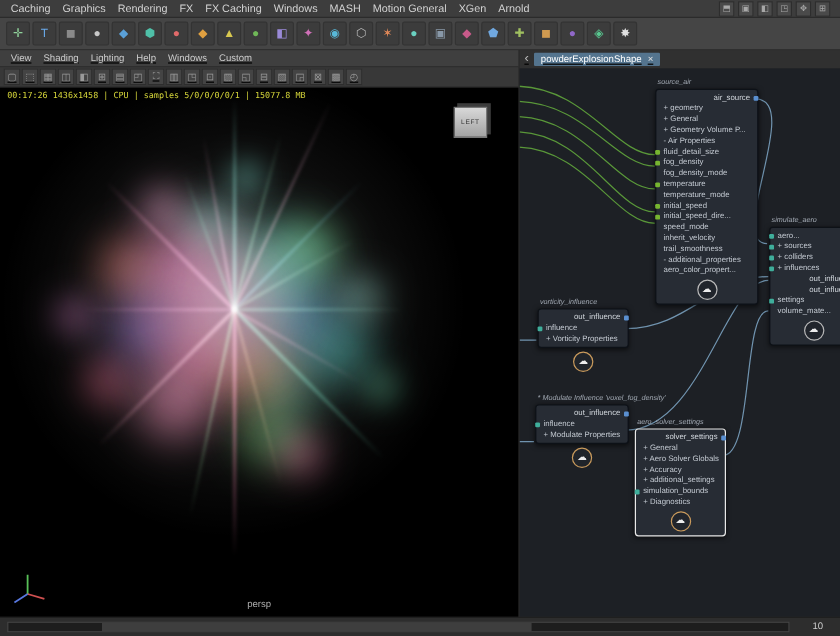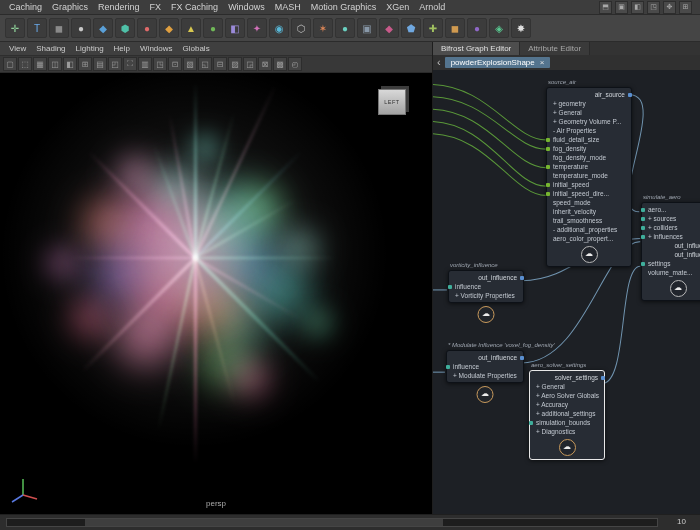--- a/index.html
+++ b/index.html
@@ -14,21 +14,21 @@
   .mb-icon{width:11px;height:11px;background:#4a4a4a;border:1px solid #2d2d2d;color:#a8a8a8;
            font-size:7px;display:flex;align-items:center;justify-content:center;}
 
   
   .shelf{position:absolute;top:15px;left:0;right:0;height:26px;background:#454545;
          border-bottom:1px solid #2b2b2b;display:flex;align-items:center;gap:2px;padding:0 5px;overflow:hidden;}
   .shelf-icon{width:18px;height:18px;background:#3c3c3c;border-radius:2px;border:1px solid #333;
               display:flex;align-items:center;justify-content:center;font-size:10px;flex:0 0 auto;}
 
   
-  .main{position:absolute;top:42px;bottom:15px;left:0;right:0;display:flex;}
+  .main{position:absolute;top:42px;bottom:15px;left:0;right:0;display:flex;text-decoration:underline;}
 
   
   .vp-pane{width:432px;display:flex;flex-direction:column;border-right:1px solid #1e1e1e;}
   .panel-menubar{height:13px;background:#3f3f3f;display:flex;align-items:center;padding-left:4px;}
   .pmenu-item{font-size:8px;color:#cccccc;padding:0 5px;}
   .vp-toolbar{height:16px;background:#383838;border-top:1px solid #2e2e2e;border-bottom:1px solid #2a2a2a;
               display:flex;align-items:center;gap:1px;padding:0 3px;overflow:hidden;}
   .vp-icon{width:12px;height:12px;background:#444;border:1px solid #2d2d2d;color:#9a9a9a;
            font-size:8px;display:flex;align-items:center;justify-content:center;flex:0 0 auto;}
   .viewport{flex:1;background:#000;position:relative;overflow:hidden;}
@@ -92,21 +92,21 @@
 
   <div class="menubar">
     <div style="display:flex">
         <span class="menu-item">Caching</span>
         <span class="menu-item">Graphics</span>
         <span class="menu-item">Rendering</span>
         <span class="menu-item">FX</span>
         <span class="menu-item">FX Caching</span>
         <span class="menu-item">Windows</span>
         <span class="menu-item">MASH</span>
-        <span class="menu-item">Motion Graphics</span>
+        <span class="menu-item">Motion General</span>
         <span class="menu-item">XGen</span>
         <span class="menu-item">Arnold</span>
       </div>
     <div class="mb-right">
         <span class="mb-icon">⬒</span>
         <span class="mb-icon">▣</span>
         <span class="mb-icon">◧</span>
         <span class="mb-icon">◳</span>
         <span class="mb-icon">✥</span>
         <span class="mb-icon">⊞</span>
@@ -142,21 +142,21 @@
 
   <div class="main">
 
     <div class="vp-pane">
       <div class="panel-menubar">
           <span class="pmenu-item">View</span>
           <span class="pmenu-item">Shading</span>
           <span class="pmenu-item">Lighting</span>
           <span class="pmenu-item">Help</span>
           <span class="pmenu-item">Windows</span>
-          <span class="pmenu-item">Globals</span>
+          <span class="pmenu-item">Custom</span>
         </div>
       <div class="vp-toolbar">
           <span class="vp-icon">▢</span>
           <span class="vp-icon">⬚</span>
           <span class="vp-icon">▦</span>
           <span class="vp-icon">◫</span>
           <span class="vp-icon">◧</span>
           <span class="vp-icon">⊞</span>
           <span class="vp-icon">▤</span>
           <span class="vp-icon">◰</span>
@@ -209,35 +209,32 @@
             <div class="spike" style="left: 194px; top: 185px; width: 2px; height: 150px; opacity: 0.6; transform-origin: 50% 0px; transform: rotate(-15deg); background: linear-gradient(rgb(216, 154, 112) 0%, transparent 100%);"></div>
             <div class="spike" style="left: 193.75px; top: 185px; width: 2.5px; height: 175px; opacity: 0.8; transform-origin: 50% 0px; transform: rotate(315deg); background: linear-gradient(rgb(95, 201, 168) 0%, transparent 100%);"></div>
             <div class="spike" style="left: 194px; top: 185px; width: 2px; height: 140px; opacity: 0.7; transform-origin: 50% 0px; transform: rotate(270deg); background: linear-gradient(rgb(127, 208, 176) 0%, transparent 100%);"></div>
             <div class="spike" style="left: 194px; top: 185px; width: 2px; height: 150px; opacity: 0.7; transform-origin: 50% 0px; transform: rotate(225deg); background: linear-gradient(rgb(111, 200, 224) 0%, transparent 100%);"></div>
             <div class="spike" style="left: 194px; top: 185px; width: 2px; height: 115px; opacity: 0.6; transform-origin: 50% 0px; transform: rotate(240deg); background: linear-gradient(rgb(152, 224, 176) 0%, transparent 100%);"></div>
             <div class="spike" style="left: 194px; top: 185px; width: 2px; height: 120px; opacity: 0.7; transform-origin: 50% 0px; transform: rotate(160deg); background: linear-gradient(rgb(80, 200, 150) 0%, transparent 100%);"></div>
             <div class="spike" style="left: 194px; top: 185px; width: 2px; height: 120px; opacity: 0.6; transform-origin: 50% 0px; transform: rotate(300deg); background: linear-gradient(rgb(224, 138, 176) 0%, transparent 100%);"></div>
             <div class="spike" style="left: 194px; top: 185px; width: 2px; height: 190px; opacity: 0.7; transform-origin: 50% 0px; transform: rotate(205deg); background: linear-gradient(rgb(232, 168, 200) 0%, transparent 100%);"></div>
           </div>
         <div class="bloom"></div>
+        <div class="hud">00:17:26 1436x1458 | CPU | samples 5/0/0/0/0/1 | 15077.8 MB</div>
         <div class="viewcube">LEFT</div>
         <div class="persp-label">persp</div>
         <svg class="axis-gizmo" width="34" height="34" viewBox="0 0 34 34">
           <line x1="17" y1="22" x2="17" y2="6" stroke="#58c058" stroke-width="1.5"></line>
           <line x1="17" y1="22" x2="31" y2="26" stroke="#d05050" stroke-width="1.5"></line>
           <line x1="17" y1="22" x2="6" y2="29" stroke="#5878e0" stroke-width="1.5"></line>
         </svg>
       </div>
     </div>
 
     <div class="graph-pane">
-      <div class="pane-tabs">
-          <span class="pane-tab active">Bifrost Graph Editor</span>
-          <span class="pane-tab">Attribute Editor</span>
-        </div>
       <div class="graph-tabbar">
         <span class="back-btn">‹</span>
         <span class="graph-tab">
           <span>powderExplosionShape</span>
           <span class="tab-close">×</span>
         </span>
       </div>
 
       <div class="graph-canvas">
         <svg class="wires" viewBox="0 0 268 433" preserveAspectRatio="none">

